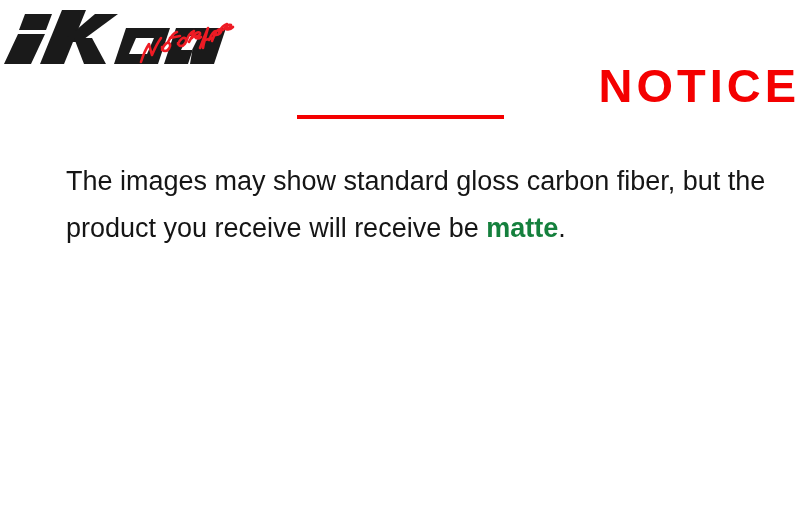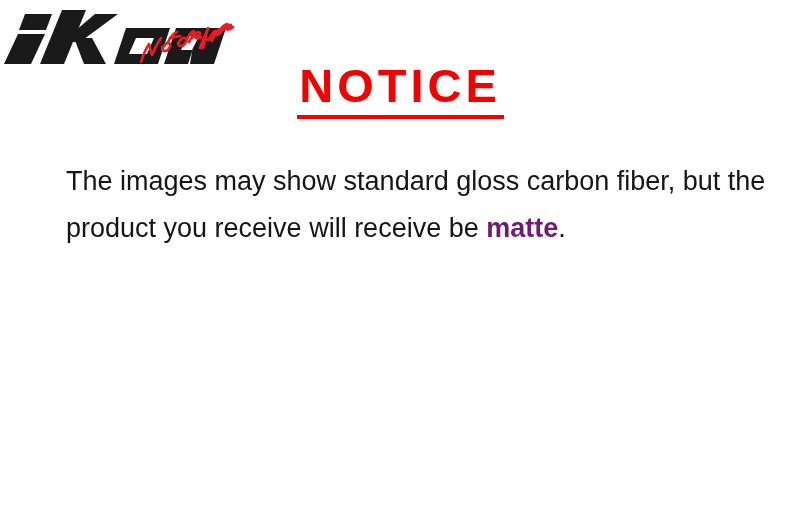--- a/index.html
+++ b/index.html
@@ -33,21 +33,21 @@
   .brand-logo svg {
     display: block;
   }
 
   
   .notice-heading {
     position: absolute;
     left: 0;
     top: 62px;
     width: 800px;
-    text-align: center;
+    text-align: right;
     font-size: 47px;
     font-weight: bold;
     letter-spacing: 4px;
     line-height: 1;
     color: #f40000;
     font-family: "Liberation Sans", sans-serif;
   }
   .notice-underline {
     position: absolute;
     left: 297px;
@@ -70,21 +70,21 @@
     font-weight: 400;
     letter-spacing: 0px;
   }
   .notice-paragraph {
     margin: 0;
   }
   .paragraph-gap {
     height: 47px;
   }
   .hl-red {
-    color: #701a75;
+    color: #15803d;
     font-weight: bold;
   }
 </style>
 </head>
 <body>
 
 <div id="notice-banner">
 
   <div class="brand-logo">
     <svg width="250" height="80" viewBox="0 0 250 80" xmlns="http://www.w3.org/2000/svg">

